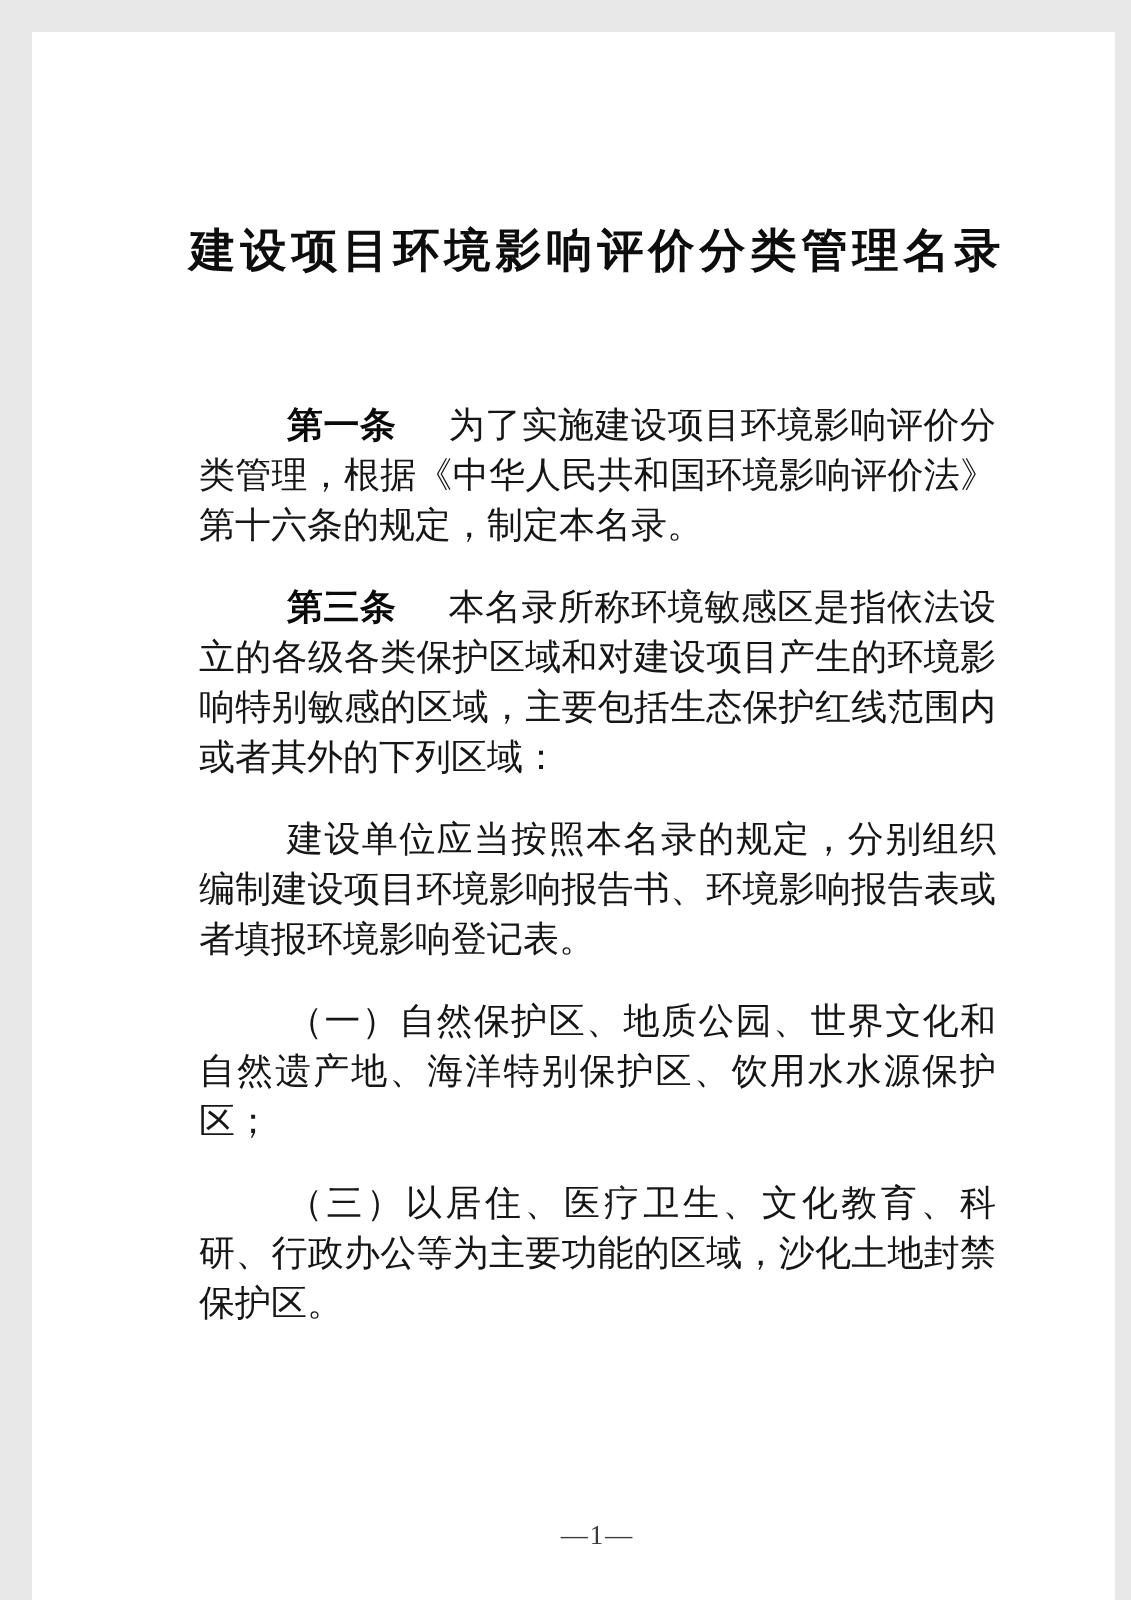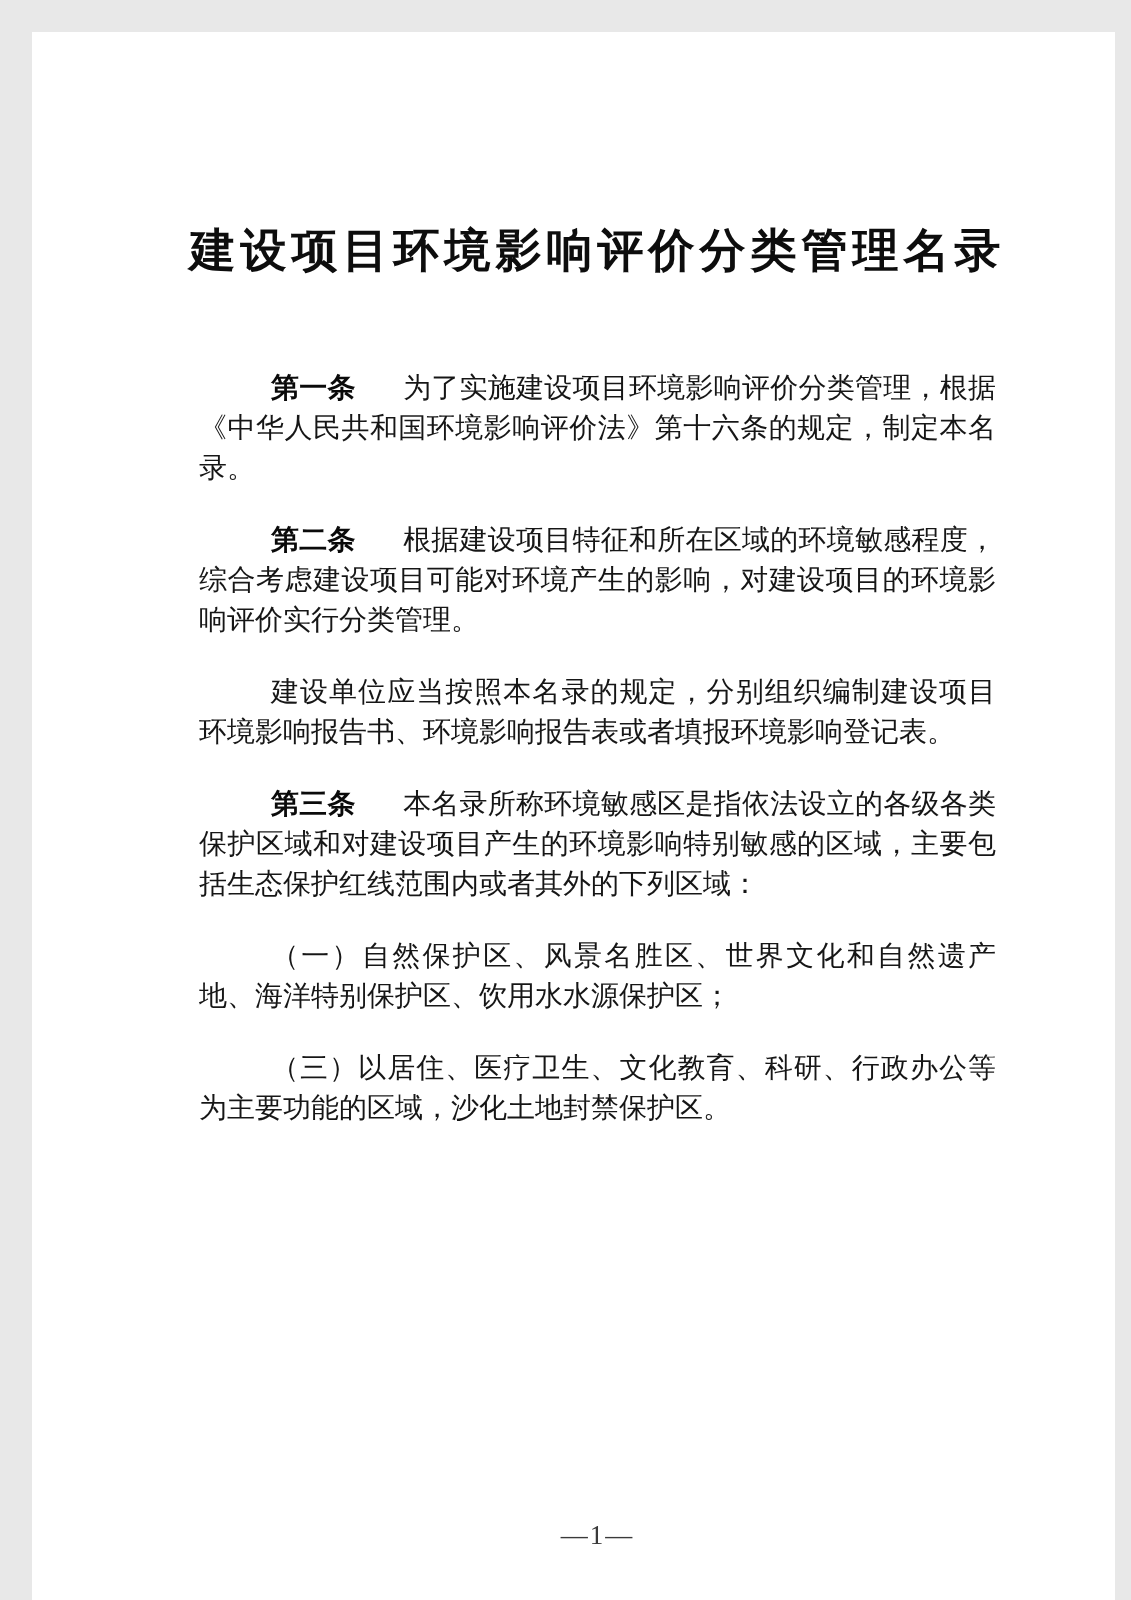--- a/index.html
+++ b/index.html
@@ -22,25 +22,25 @@
     text-align: center;
     font-size: 46px;
     font-weight: 700;
     letter-spacing: 5px;
     font-family: "Liberation Serif", "DejaVu Serif", serif;
     color: #0d0d0d;
     white-space: nowrap;
   }
   .doc-body {
     position: absolute;
-    top: 304px;
+    top: 336px;
     left: 135px;
     width: 861px;
-    font-size: 28px;
-    line-height: 40px;
+    font-size: 36px;
+    line-height: 50px;
     text-align: justify;
     text-justify: inter-ideograph;
     color: #161616;
   }
   .para {
     text-indent: 2em;
   }
   .lead {
     font-weight: 700;
     font-family: "Liberation Sans", "DejaVu Sans", sans-serif;
@@ -62,27 +62,26 @@
 <body>
 
 <div class="page">
 
   <h1 class="doc-title">建设项目环境影响评价分类管理名录</h1>
 
   <div class="doc-body">
 
     <p class="para"><span class="lead">第一条</span><span>为了实施建设项目环境影响评价分类管理，根据《中华人民共和国环境影响评价法》第十六条的规定，制定本名录。</span></p>
 
-    <p class="para"><span class="lead">第二条</span><span>根据建设项目特征和所在区域的环境敏感程度，综合考虑建设项目可能对环境产生的影响，对建设项目的环境影响评价实行分类管理。</span></p>
+
+    <p class="para"><span class="lead">第三条</span><span>本名录所称环境敏感区是指依法设立的各级各类保护区域和对建设项目产生的环境影响特别敏感的区域，主要包括生态保护红线范围内或者其外的下列区域：</span></p>
 
     <p class="para"><span>建设单位应当按照本名录的规定，分别组织编制建设项目环境影响报告书、环境影响报告表或者填报环境影响登记表。</span></p>
 
-    <p class="para"><span class="lead">第三条</span><span>本名录所称环境敏感区是指依法设立的各级各类保护区域和对建设项目产生的环境影响特别敏感的区域，主要包括生态保护红线范围内或者其外的下列区域：</span></p>
-
-    <p class="para"><span>（一）自然保护区、风景名胜区、世界文化和自然遗产地、海洋特别保护区、饮用水水源保护区；</span></p>
+    <p class="para"><span>（一）自然保护区、地质公园、世界文化和自然遗产地、海洋特别保护区、饮用水水源保护区；</span></p>
 
 
     <p class="para"><span>（三）以居住、医疗卫生、文化教育、科研、行政办公等为主要功能的区域，沙化土地封禁保护区。</span></p>
 
   </div>
 
   <div class="page-footer">
     <span>—1—</span>
   </div>
 

